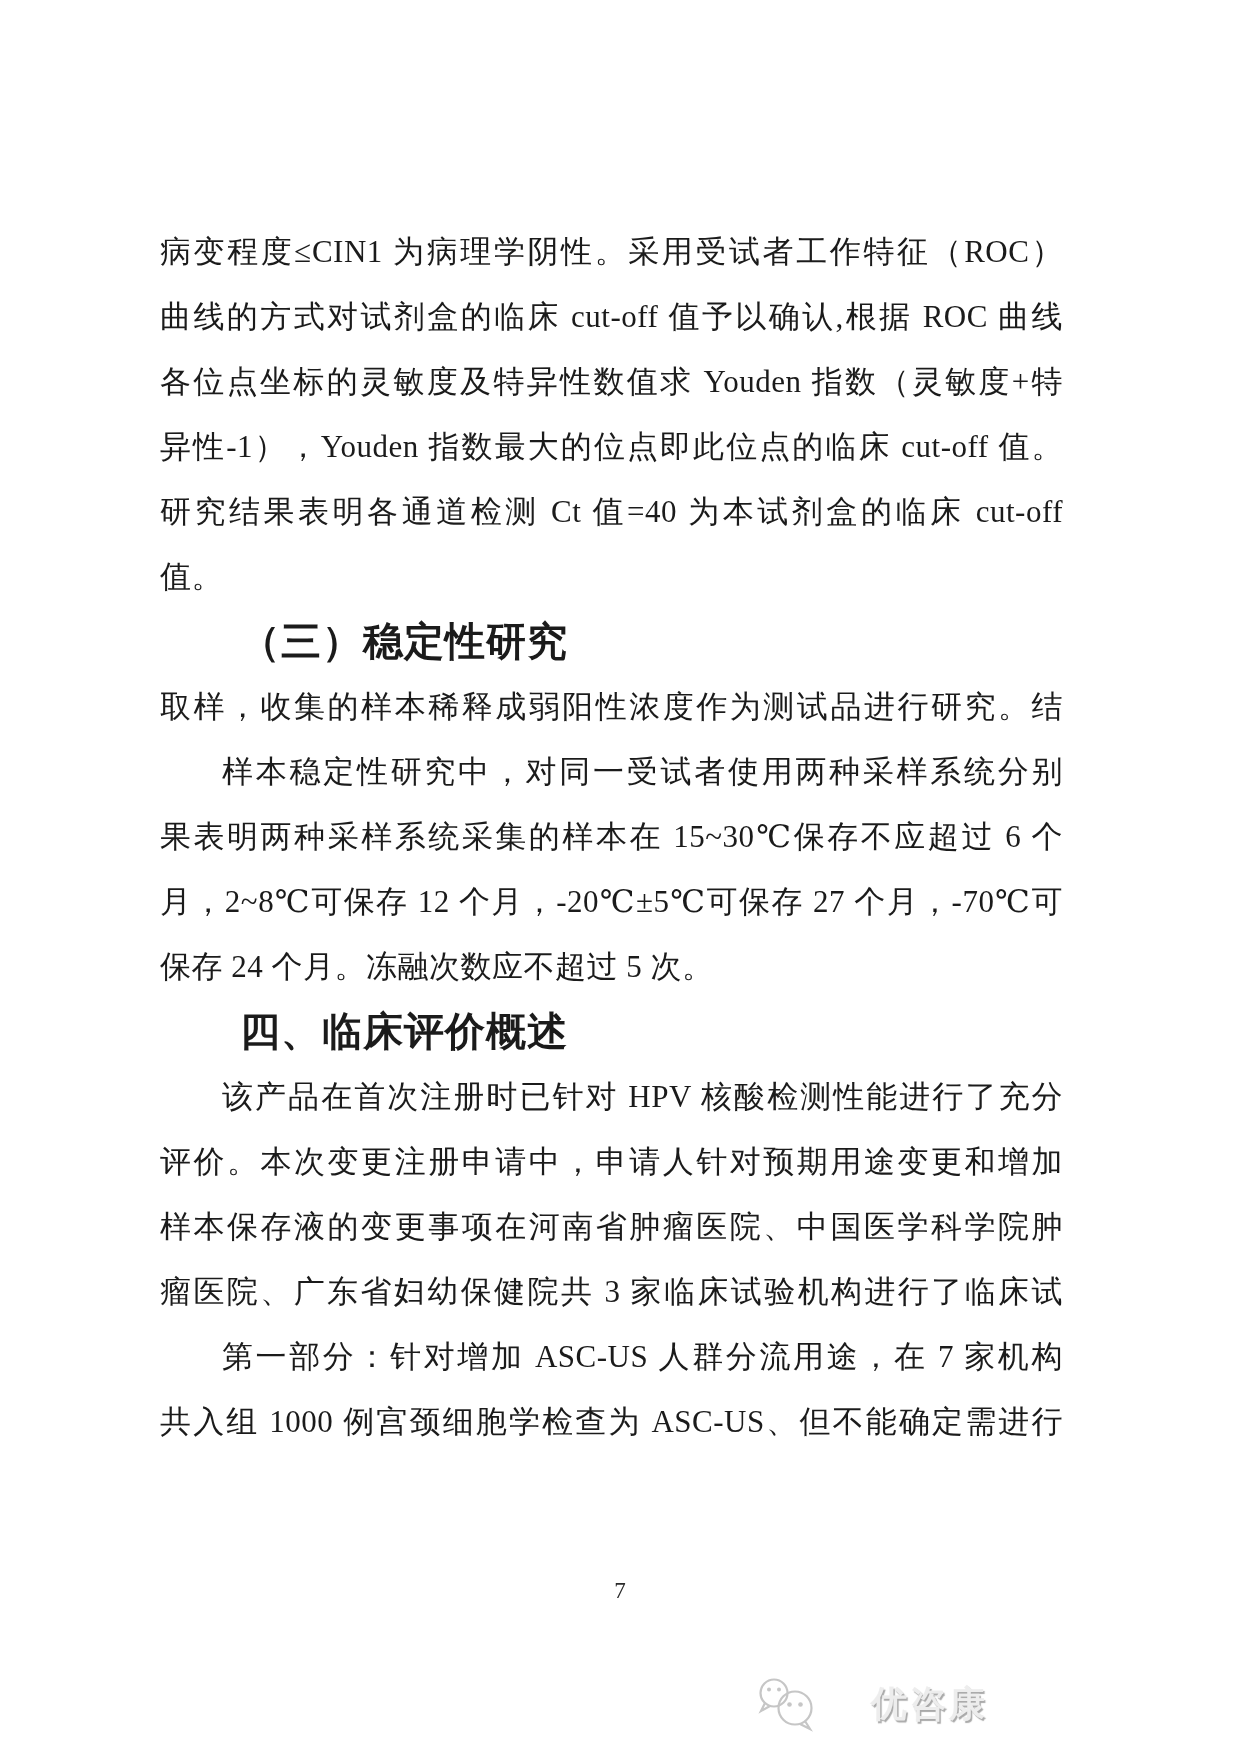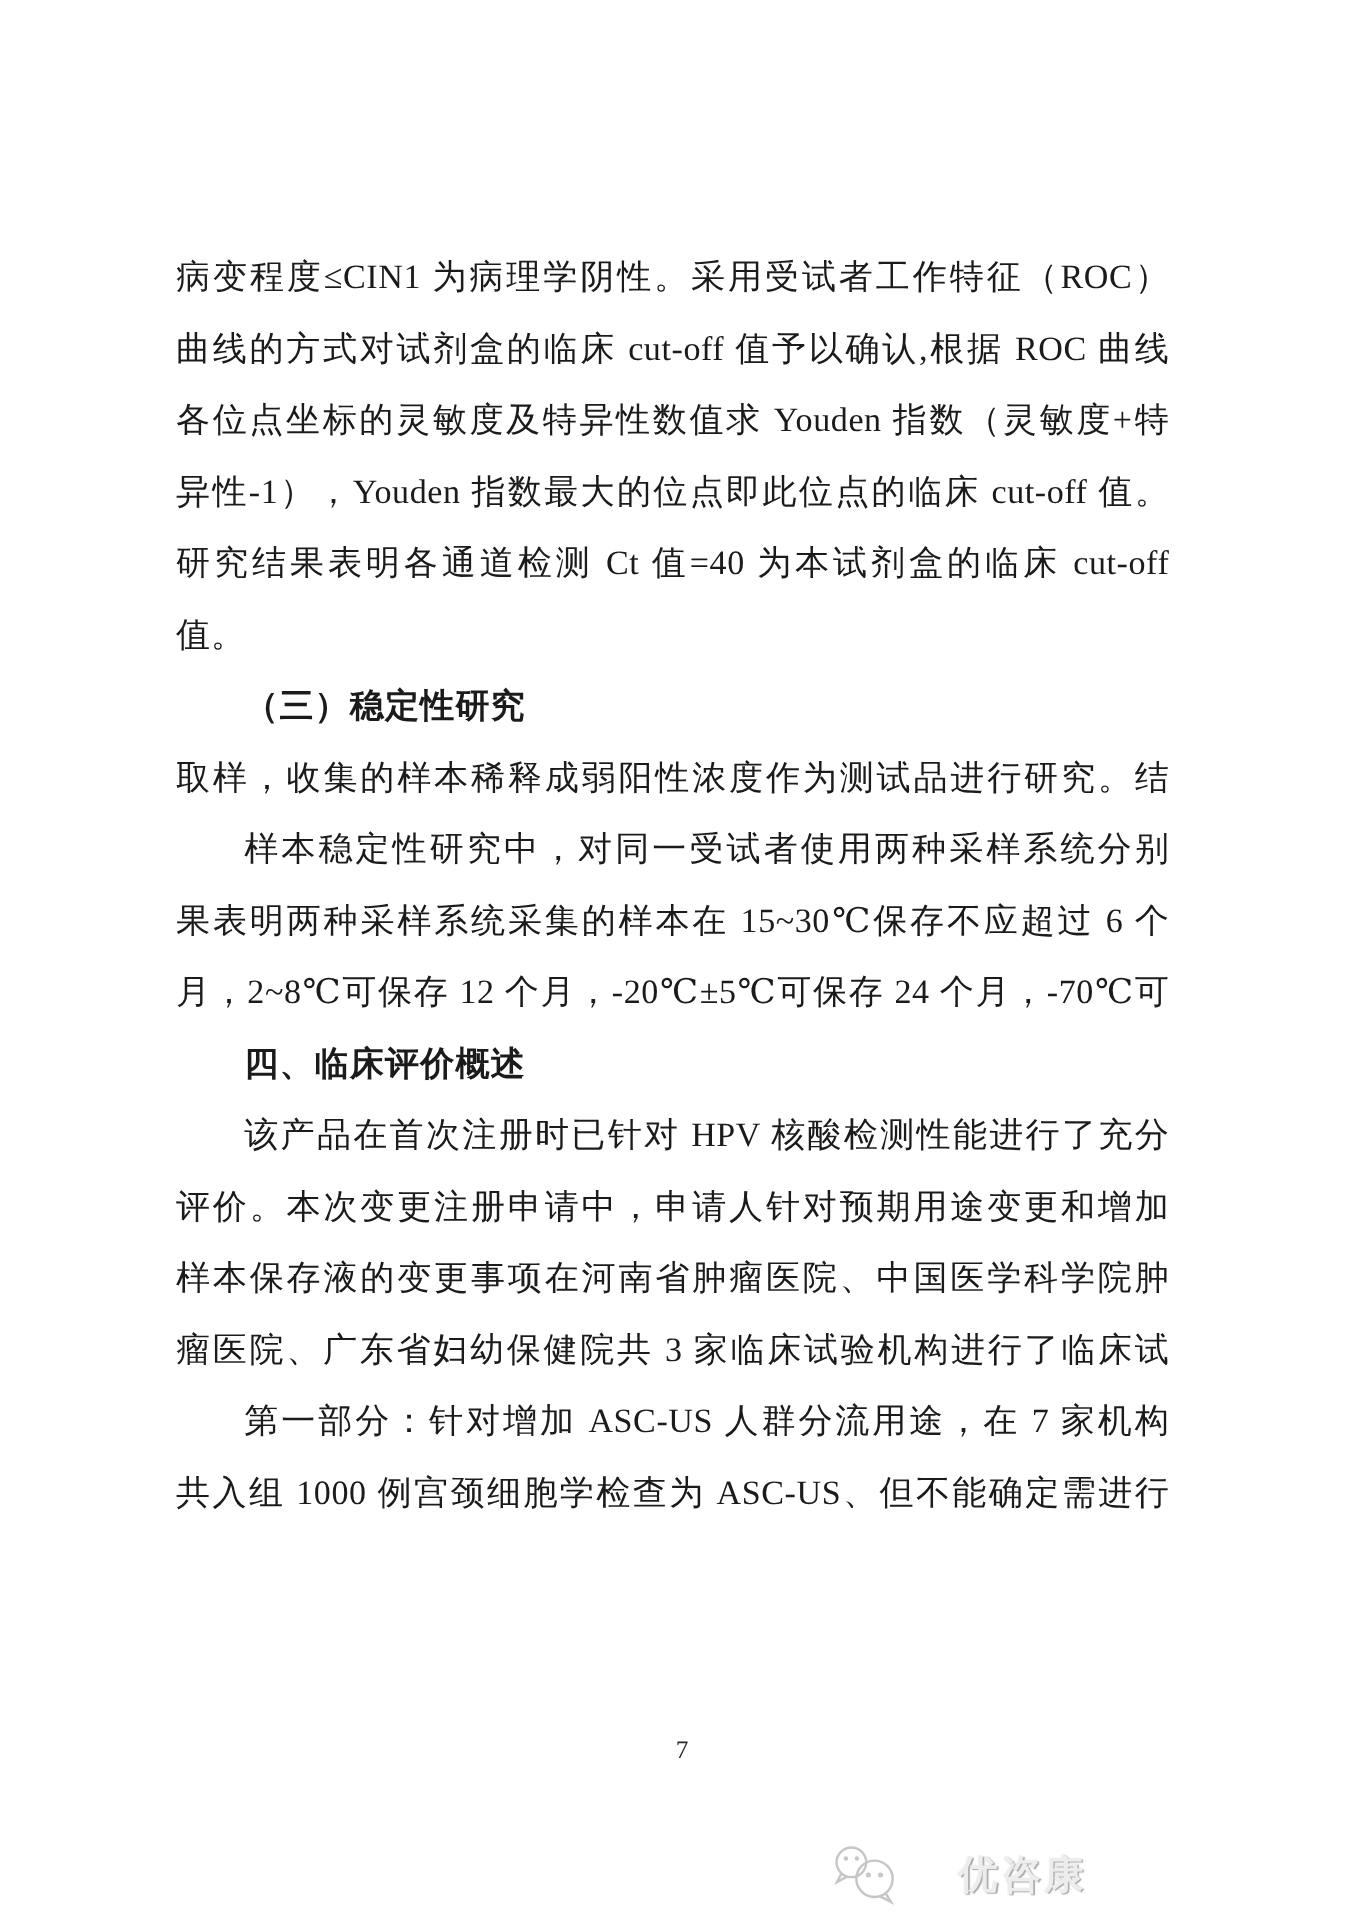--- a/index.html
+++ b/index.html
@@ -30,21 +30,21 @@
   }
   .j {
     white-space: normal;
     text-align: justify;
     text-align-last: justify;
   }
   .ind { text-indent: 2em; }
   .hd {
     font-family: "Liberation Sans", "DejaVu Sans", sans-serif;
     font-weight: bold;
-    font-size: 31px;
+    font-size: 40px;
     letter-spacing: 1px;
   }
   .footer-pagenum {
     position: absolute;
     top: 1578px;
     left: 0;
     width: 1240px;
     text-align: center;
     font-size: 23px;
     color: #2a2a2a;
@@ -77,21 +77,22 @@
     <div class="line j">病变程度≤CIN1 为病理学阴性。采用受试者工作特征（ROC）</div>
     <div class="line j">曲线的方式对试剂盒的临床 cut-off 值予以确认,根据 ROC 曲线</div>
     <div class="line j">各位点坐标的灵敏度及特异性数值求 Youden 指数（灵敏度+特</div>
     <div class="line j">异性-1），Youden 指数最大的位点即此位点的临床 cut-off 值。</div>
     <div class="line j">研究结果表明各通道检测 Ct 值=40 为本试剂盒的临床 cut-off</div>
     <div class="line">值。</div>
     <div class="line hd ind">（三）稳定性研究</div>
     <div class="line j">取样，收集的样本稀释成弱阳性浓度作为测试品进行研究。结</div>
     <div class="line j ind">样本稳定性研究中，对同一受试者使用两种采样系统分别</div>
     <div class="line j">果表明两种采样系统采集的样本在 15~30℃保存不应超过 6 个</div>
-    <div class="line j">月，2~8℃可保存 12 个月，-20℃±5℃可保存 24 个月，-70℃可</div>
+    <div class="line j">月，2~8℃可保存 12 个月，-20℃±5℃可保存 27 个月，-70℃可</div>
+    <div class="line">保存 24 个月。冻融次数应不超过 5 次。</div>
     <div class="line hd ind">四、临床评价概述</div>
     <div class="line j ind">该产品在首次注册时已针对 HPV 核酸检测性能进行了充分</div>
     <div class="line j">评价。本次变更注册申请中，申请人针对预期用途变更和增加</div>
     <div class="line j">样本保存液的变更事项在河南省肿瘤医院、中国医学科学院肿</div>
     <div class="line j">瘤医院、广东省妇幼保健院共 3 家临床试验机构进行了临床试</div>
     <div class="line j ind">第一部分：针对增加 ASC-US 人群分流用途，在 7 家机构</div>
     <div class="line j">共入组 1000 例宫颈细胞学检查为 ASC-US、但不能确定需进行</div>
   </div>
 
   <div class="footer-pagenum">7</div>

